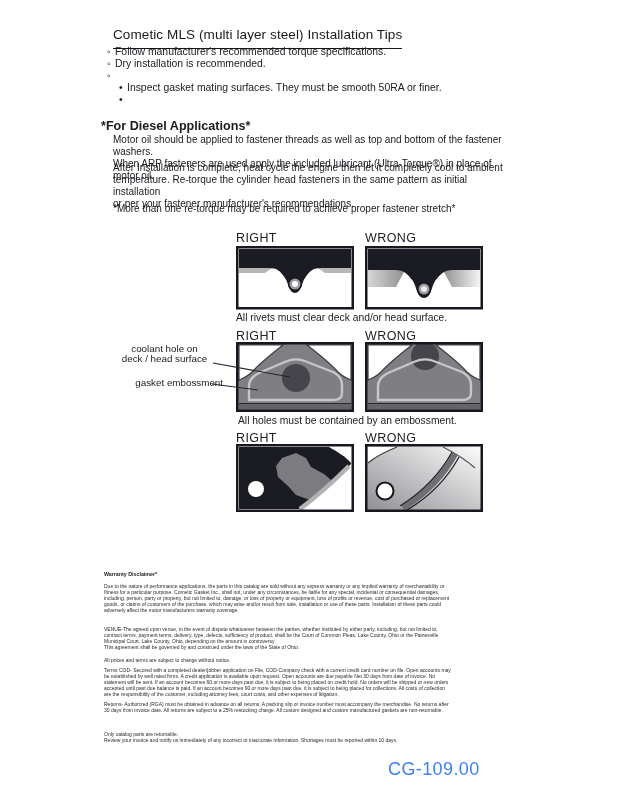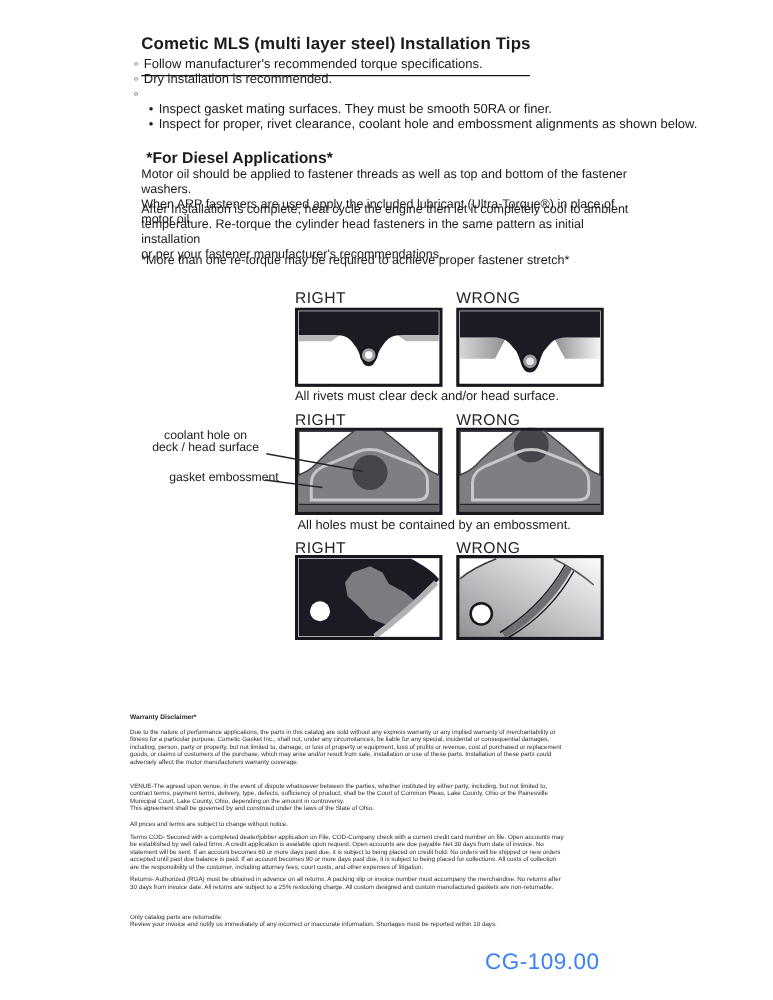--- a/index.html
+++ b/index.html
@@ -1,19 +1,19 @@
 <!DOCTYPE html>
 <html><head>
 <meta charset="utf-8">
 <style>
   html,body{margin:0;padding:0;background:#fff;}
   .page{position:relative;width:618px;height:800px;background:#ffffff;overflow:hidden;
         font-family:"Liberation Sans",sans-serif;color:#1a1a1f;}
   .abs{position:absolute;}
-  .title{font-size:13.5px;font-weight:bold;border-bottom:1.6px solid #15151a;padding-bottom:18px;letter-spacing:.1px;}
+  .title{font-size:13.5px;font-weight:normal;border-bottom:1.6px solid #15151a;padding-bottom:6px;letter-spacing:.1px;}
   .body-txt{font-size:10px;line-height:11.9px;white-space:pre-line;}
   .bullet-row{display:flex;font-size:10.4px;line-height:11.9px;}
   .bullet-row .m{width:7px;flex:0 0 auto;margin-right:1px;}
   .h2{font-size:12.6px;font-weight:bold;}
   .dg-label{font-size:12.5px;letter-spacing:.4px;text-align:left;width:118px;color:#222228;}
   .caption{font-size:10.3px;line-height:11px;white-space:pre-line;}
   .side-label{font-size:9.8px;line-height:10.4px;text-align:right;white-space:pre-line;width:93px;}
   .disc{font-size:5px;line-height:6px;width:440px;white-space:pre-line;color:#2a2a2e;}
   .disc-h{font-size:5.3px;font-weight:bold;color:#222;}
   .code{font-size:18px;letter-spacing:.4px;color:#3b82f6;}
@@ -36,24 +36,23 @@
   </div>
   <div class="abs bullet-row" style="left:107px;top:70px;width:470px;">
     <span class="m">◦</span>
   </div>
   <div class="abs bullet-row" style="left:119px;top:82px;width:470px;">
     <span class="m">•</span>
     <span>Inspect gasket mating surfaces.  They must be smooth 50RA or finer.</span>
   </div>
   <div class="abs bullet-row" style="left:119px;top:94px;width:480px;">
     <span class="m">•</span>
-    <span>Inspect for proper, rivet clearance, coolant hole and embossment alignments as shown below.</span>
   </div>
 
-  <div class="abs h2" style="left:117px;top:119px;">*For Diesel Applications*</div>
+  <div class="abs h2" style="left:101px;top:119px;">*For Diesel Applications*</div>
   <div class="abs body-txt" style="left:113px;top:134px;width:400px;">Motor oil should be applied to fastener threads as well as top and bottom of the fastener washers.
 When ARP fasteners are used apply the included lubricant (Ultra-Torque®) in place of motor oil.</div>
   <div class="abs body-txt" style="left:113px;top:203px;width:420px;">*More than one re-torque may be required to achieve proper fastener stretch*</div>
   <div class="abs body-txt" style="left:113px;top:162px;width:400px;">After Installation is complete, heat cycle the engine then let it completely cool to ambient
 temperature. Re-torque the cylinder head fasteners in the same pattern as initial installation
 or per your fastener manufacturer's recommendations.</div>
 
   <div class="abs dg-label" style="left:236px;top:231px;">RIGHT</div>
   <div class="abs dg-label" style="left:365px;top:231px;">WRONG</div>
 

